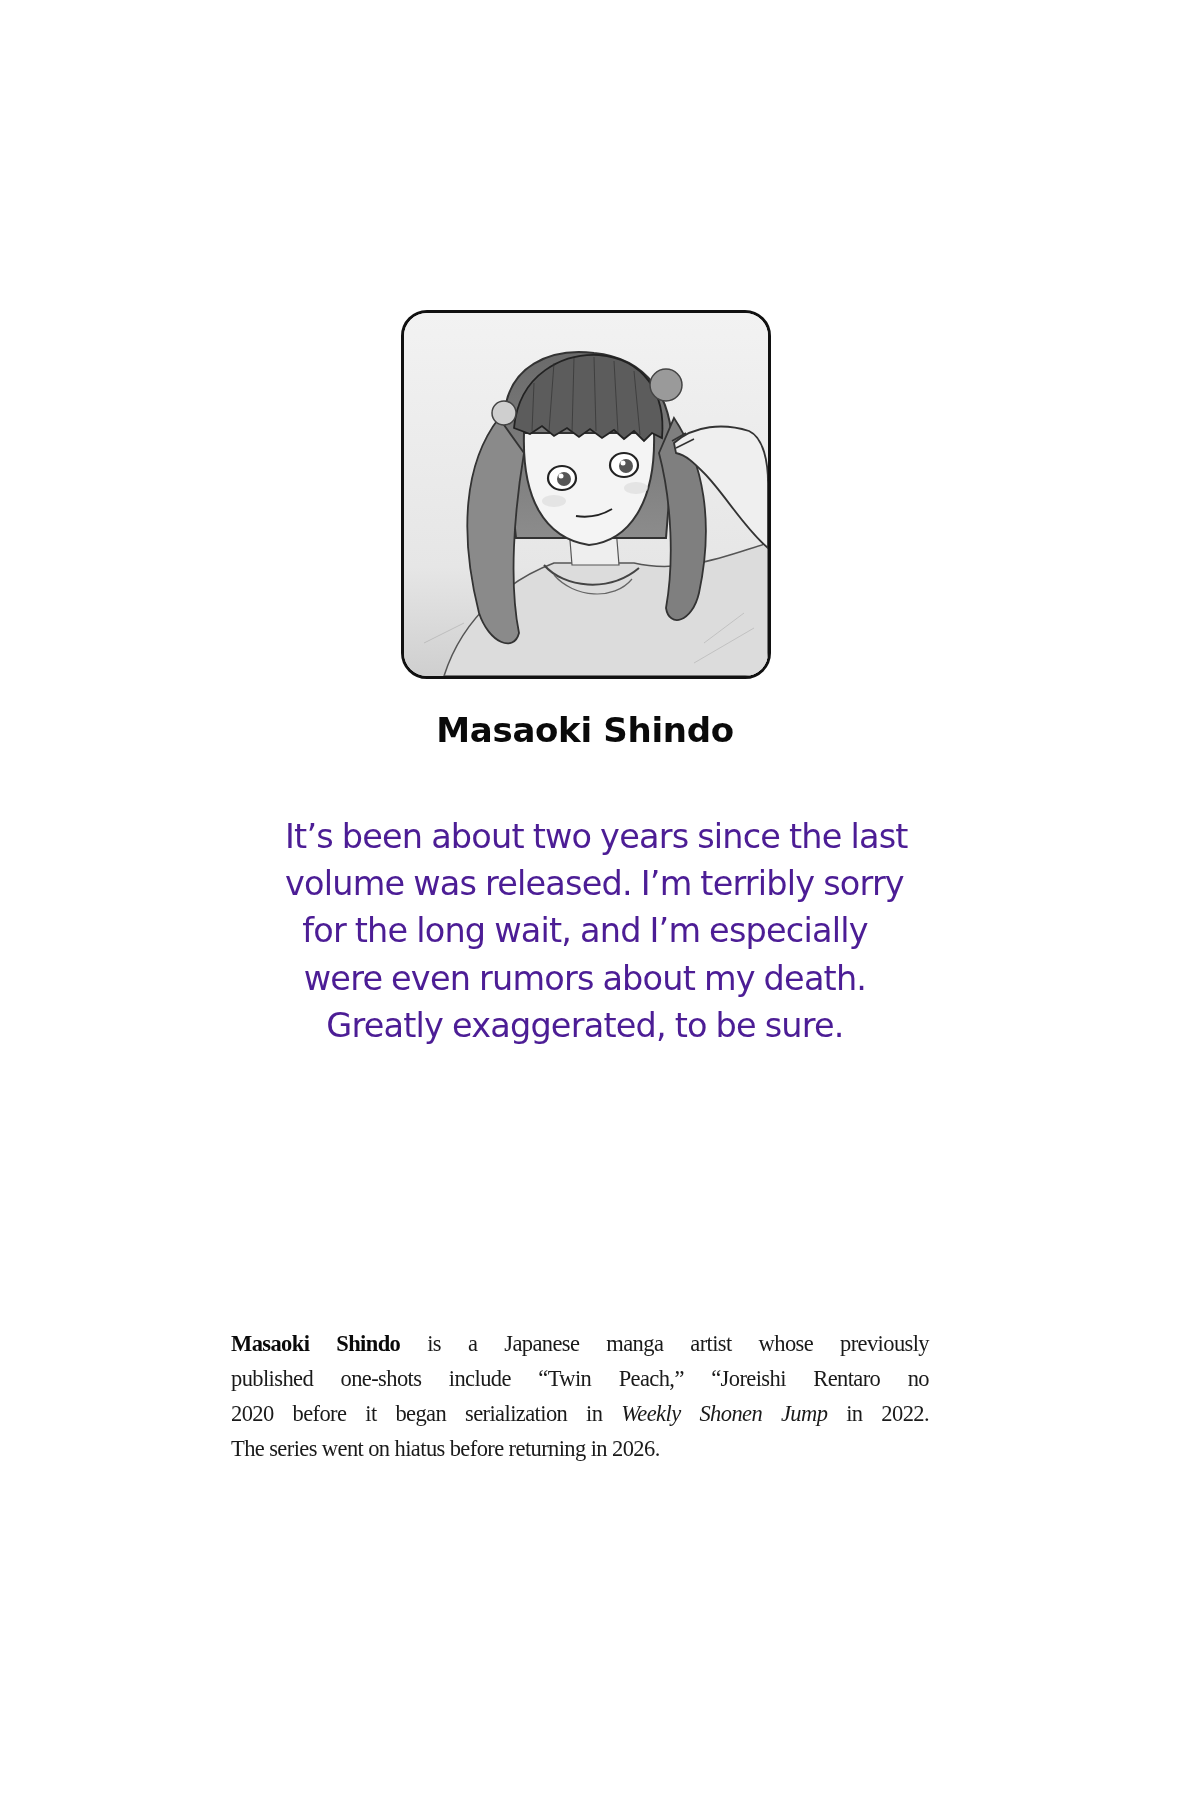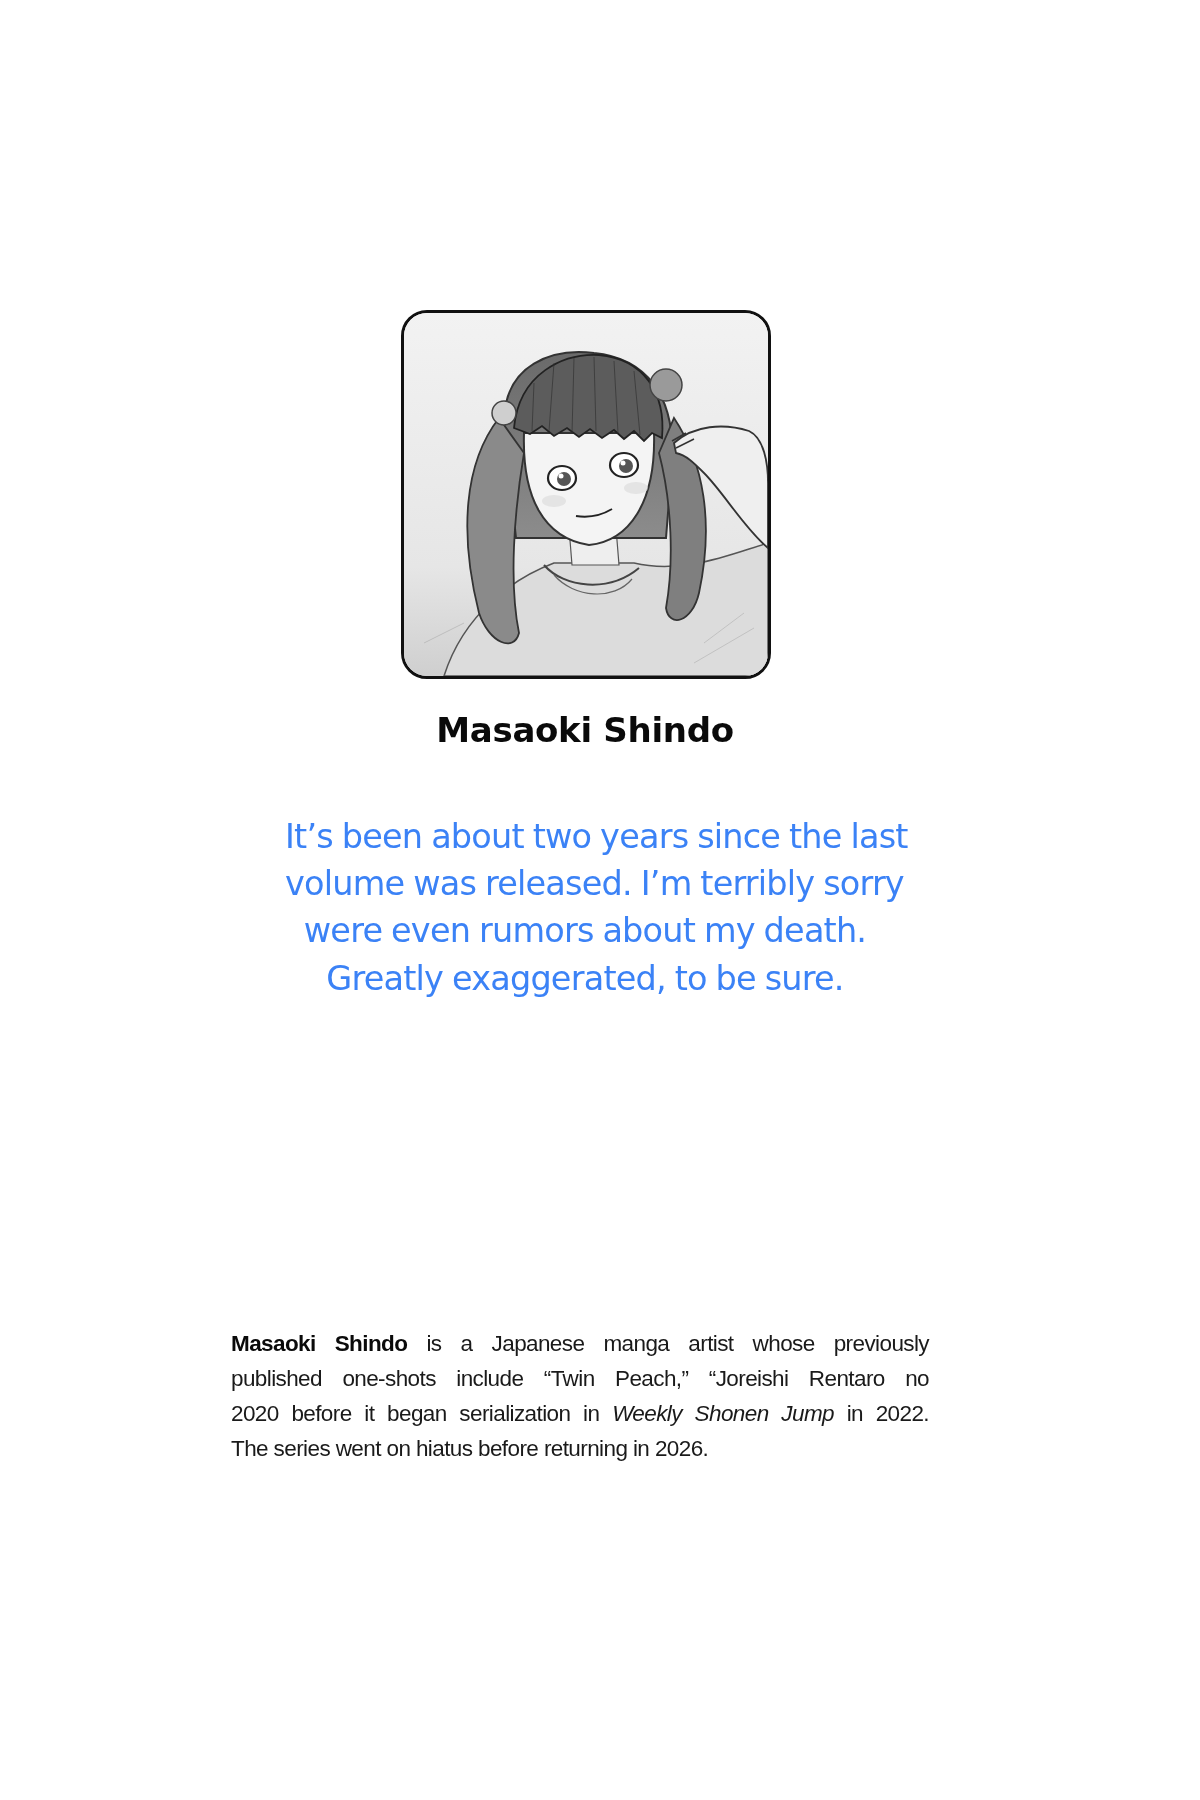--- a/index.html
+++ b/index.html
@@ -50,35 +50,35 @@
       left: 285px;
       top: 813px;
       width: 600px;
       margin: 0;
       text-align: center;
       font-family: "DejaVu Sans", sans-serif;
       font-size: 33.5px;
       line-height: 47.2px;
       letter-spacing: -0.8px;
       word-spacing: -1px;
-      color: #3b82f6;
+      color: #4c1d95;
     }
     .author-quote span {
       display: block;
       white-space: nowrap;
     }
     .author-bio {
       position: absolute;
       left: 231px;
       top: 1326px;
       width: 698px;
       margin: 0;
       text-align: justify;
       text-align-last: left;
-      font-family: Liberation Sans, sans-serif;
+      font-family: Liberation Serif, serif;
       font-size: 22.5px;
       line-height: 35px;
       letter-spacing: -0.6px;
       color: #1a1a1a;
       font-weight: 300;
     }
     .author-bio .line {
       display: block;
       text-align: justify;
       text-align-last: justify;
@@ -164,20 +164,21 @@
         <path d="M290 350 L350 315"></path>
     </g>
   </svg>
 </div>
 
 <h1 class="author-name">Masaoki Shindo</h1>
 
 <p class="author-quote">
   <span>It’s been about two years since the last</span>
   <span>volume was released. I’m terribly sorry</span>
+  <span>for the long wait, and I’m especially</span>
   <span>were even rumors about my death.</span>
   <span>Greatly exaggerated, to be sure.</span>
 </p>
 
 <p class="author-bio">
   <span class="line">
     <b>Masaoki Shindo</b><span> is a Japanese manga artist whose previously</span>
   </span>
   <span class="line">
     <span>published one-shots include “Twin Peach,” “Joreishi Rentaro no</span>

